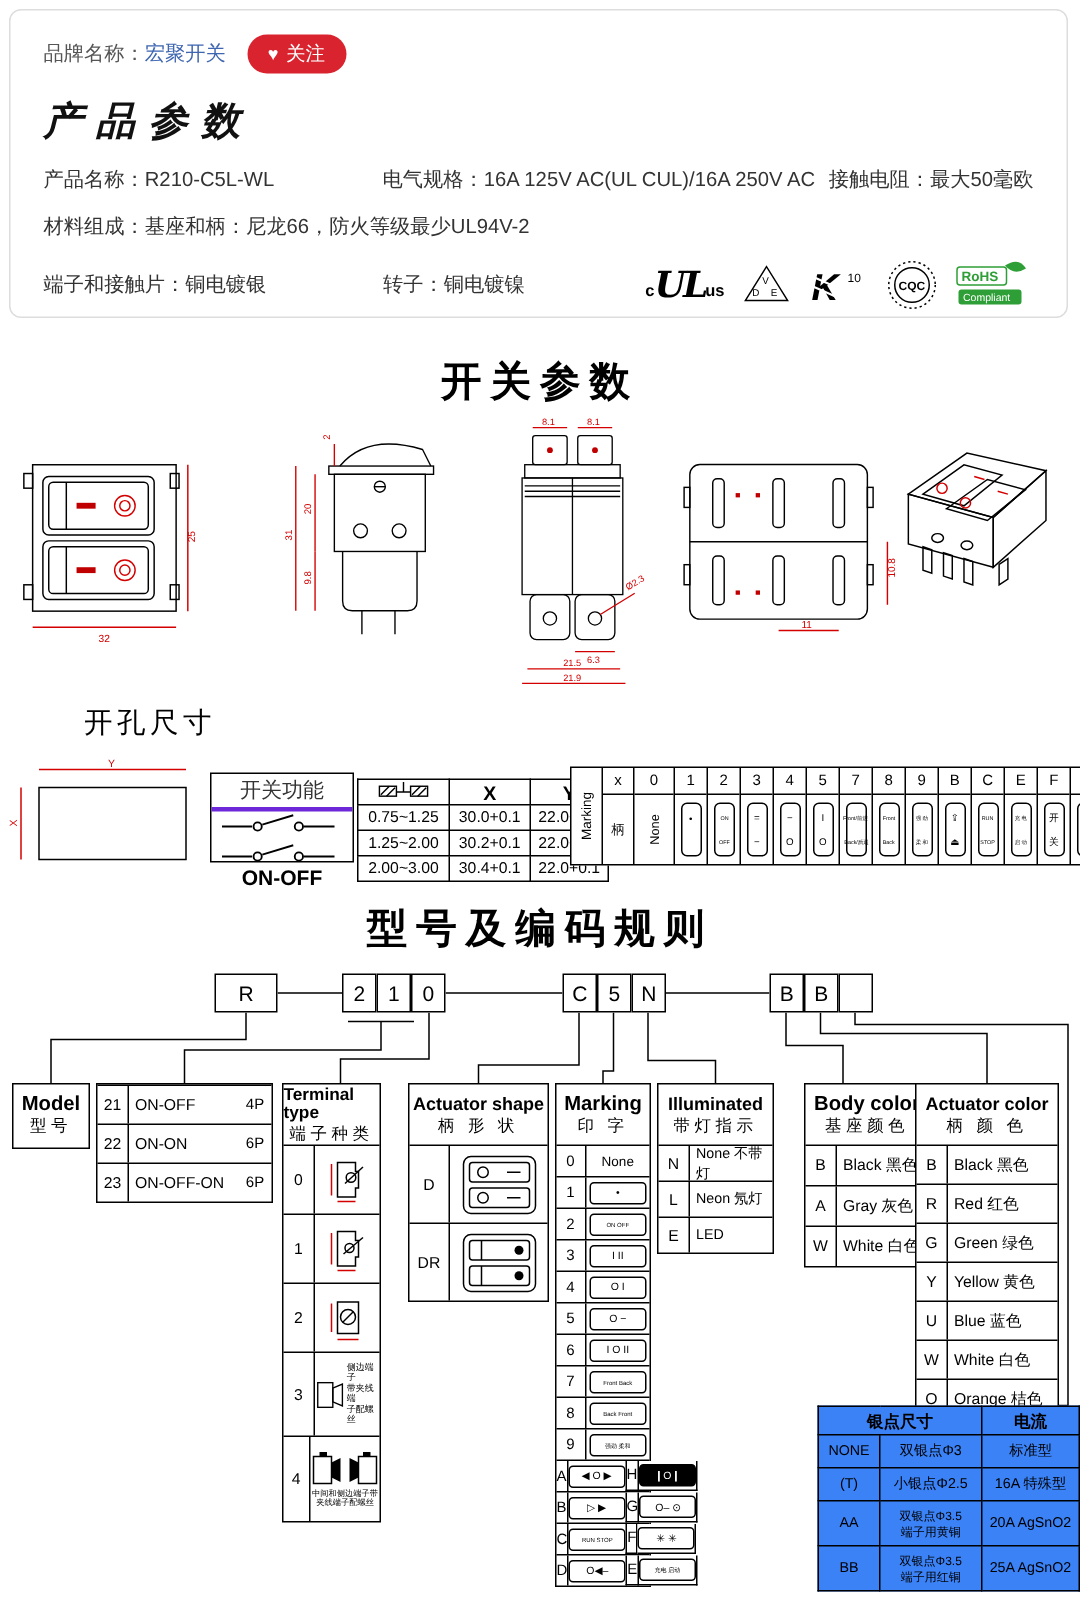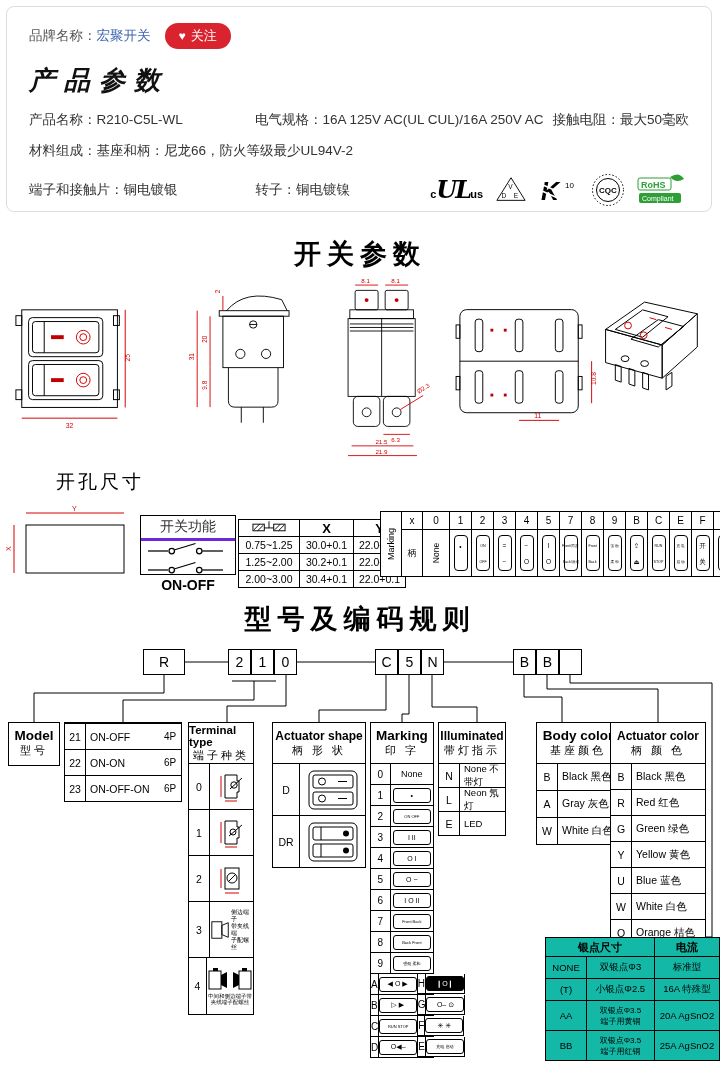--- a/index.html
+++ b/index.html
@@ -71,21 +71,21 @@
   .crow .val{flex:1;padding-left:4px;font-size:10.5px;}
   .crow .tag{width:22px;text-align:center;font-size:10px;}
   .hk{border:1px solid #000;border-radius:3px;height:13px;min-width:30px;display:flex;align-items:center;
       justify-content:space-around;padding:0 3px;font-size:7px;}
   .hk.tiny{font-size:4px;}
   .hk.dark{background:#000;color:#fff;}
   .mv-row{display:flex;border-top:1px solid #000;height:20px;}
   .mv-code{width:19px;border-right:1px solid #000;display:flex;align-items:center;justify-content:center;font-size:10px;}
   .mv-sym{width:43px;display:flex;align-items:center;justify-content:center;}
   .mv-ext{border-right:1px solid #000;border-bottom:1px solid #000;box-sizing:border-box;background:#fff;}
-  .sil{border-collapse:collapse;font-size:9.5px;color:#000;background:#14b8a6;}
+  .sil{border-collapse:collapse;font-size:9.5px;color:#000;background:#3b82f6;}
   .sil td,.sil th{border:1px solid #000;text-align:center;padding:0 2px;}
   .sil th{font-size:11px;font-weight:bold;}
   .dim{fill:#d40000;font-size:7px;}
   .red{stroke:#d40000;stroke-width:1;fill:none;}
   .blk{stroke:#000;fill:none;stroke-width:1;}
 </style>
 </head>
 <body>
 
 <div class="page">
@@ -743,21 +743,21 @@
           <div class="mv-sym">
             <span class="hk">O◀–</span>
           </div>
         <div class="mv-code mv-ext" style="border-left:1px solid #000;">E</div>
           <div class="mv-sym mv-ext">
             <span class="hk tiny">充电 启动</span>
           </div>
         </div>
     </div>
 
-    <div class="cat" style="left:438px;top:125px;width:68px;">
+    <div class="cat" style="left:438px;top:125px;width:78px;">
       <div class="cat-hd">
           <div class="en" style="font-size:12px;">Illuminated</div>
           <div class="zh">带灯指示</div>
         </div>
       <div class="crow" style="height:23px;">
           <div class="code">N</div>
           <div class="val" style="font-size:9.5px;">None 不带灯</div>
         </div>
       <div class="crow" style="height:23px;">
           <div class="code">L</div>

